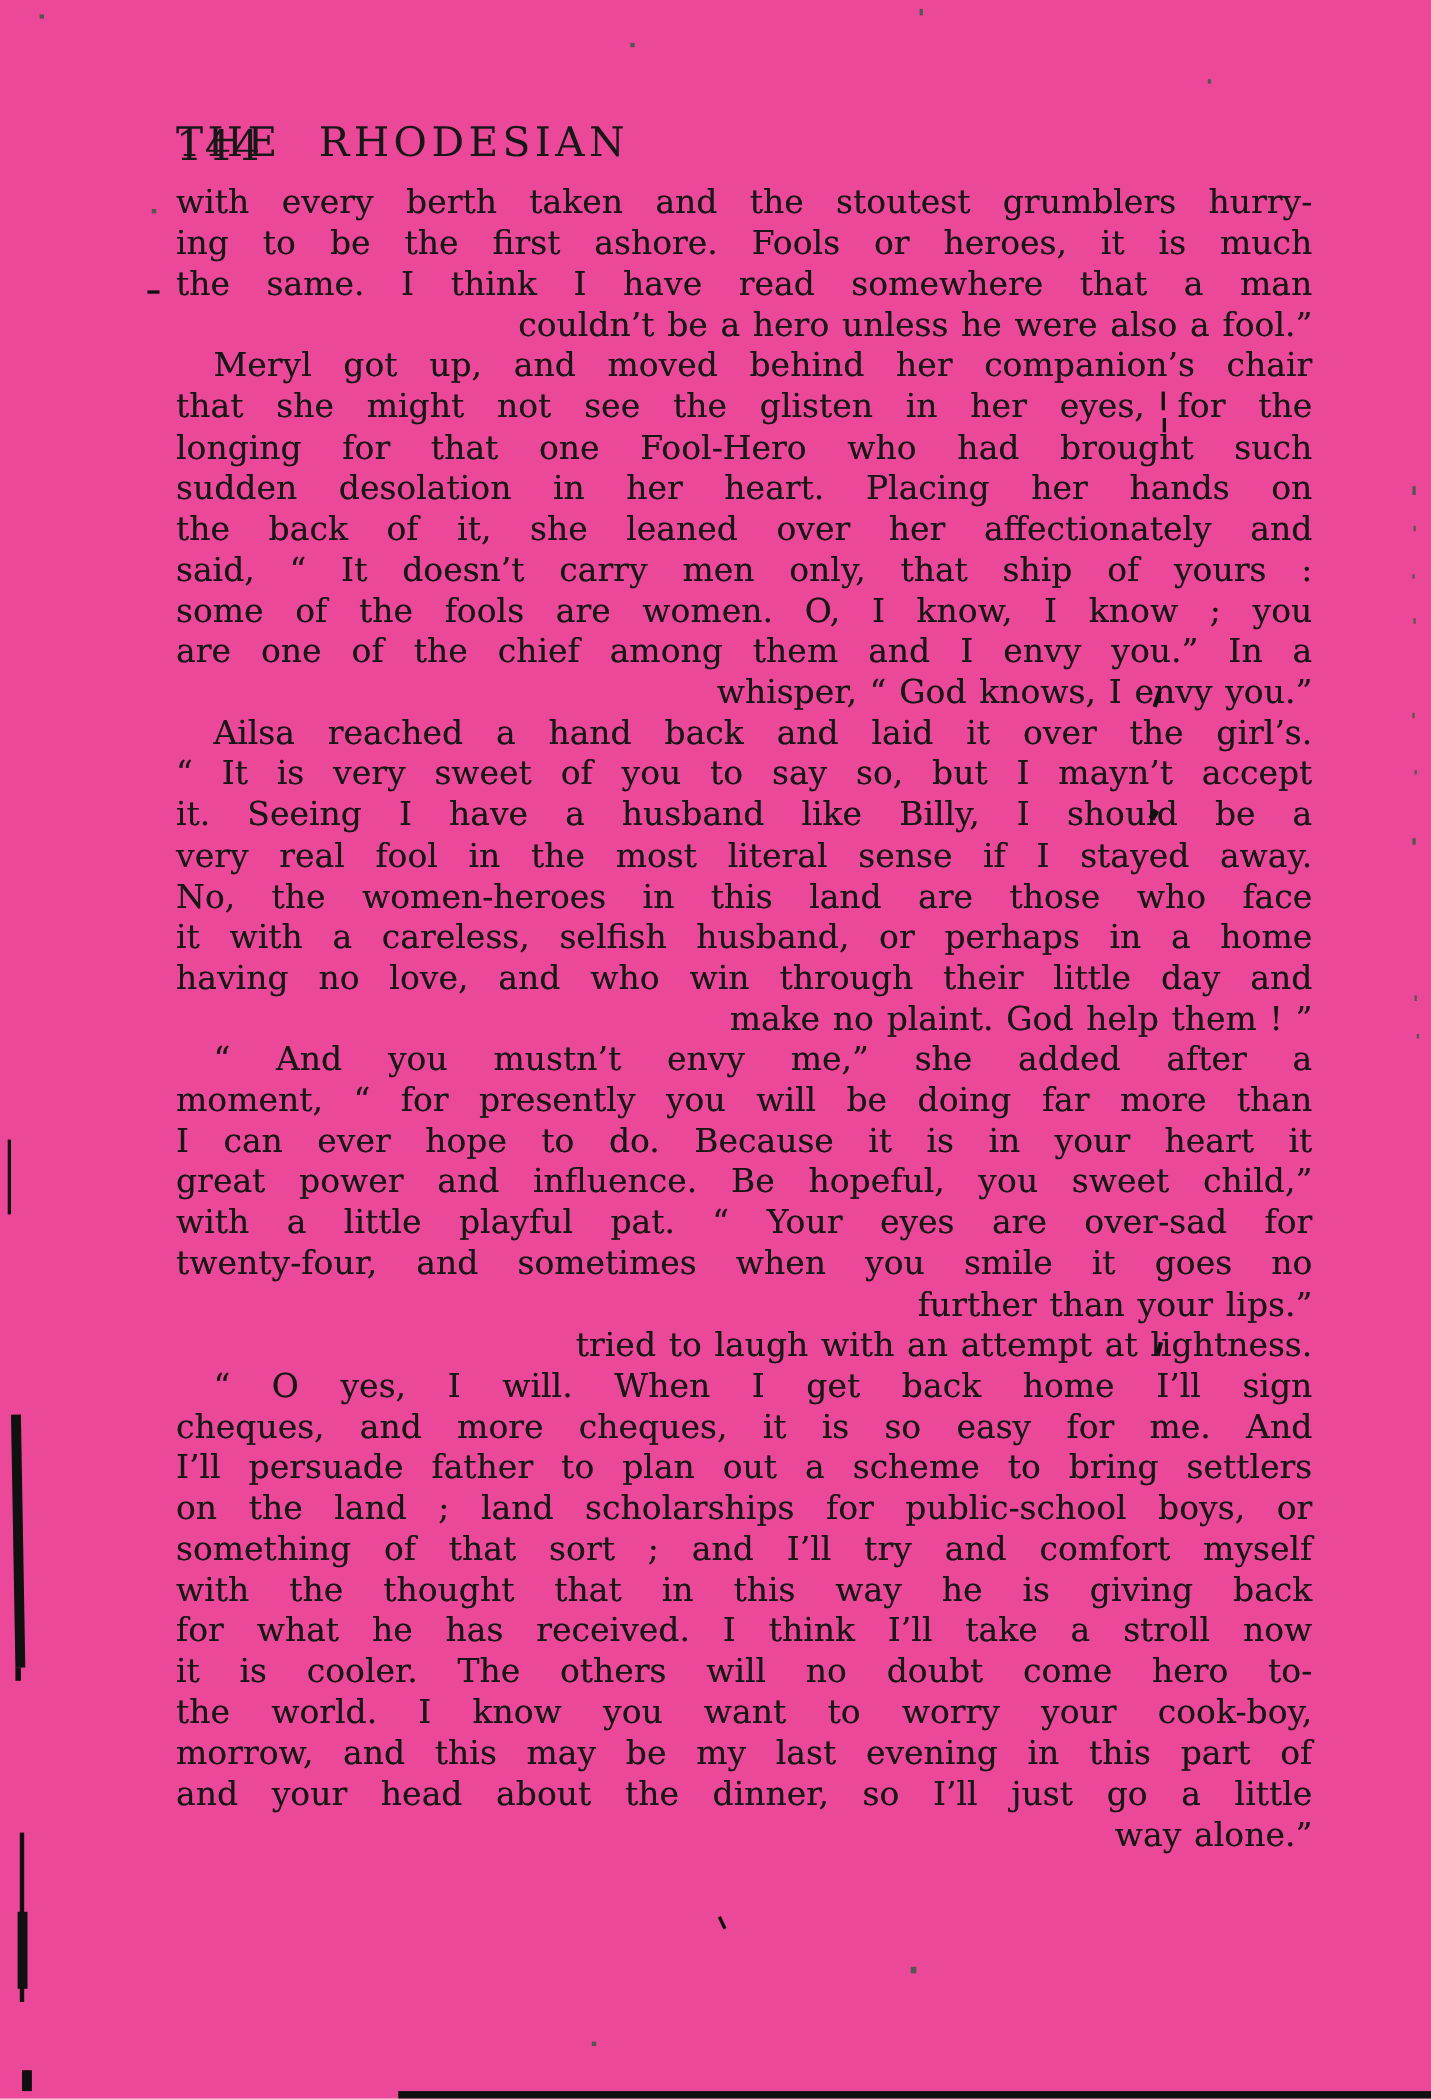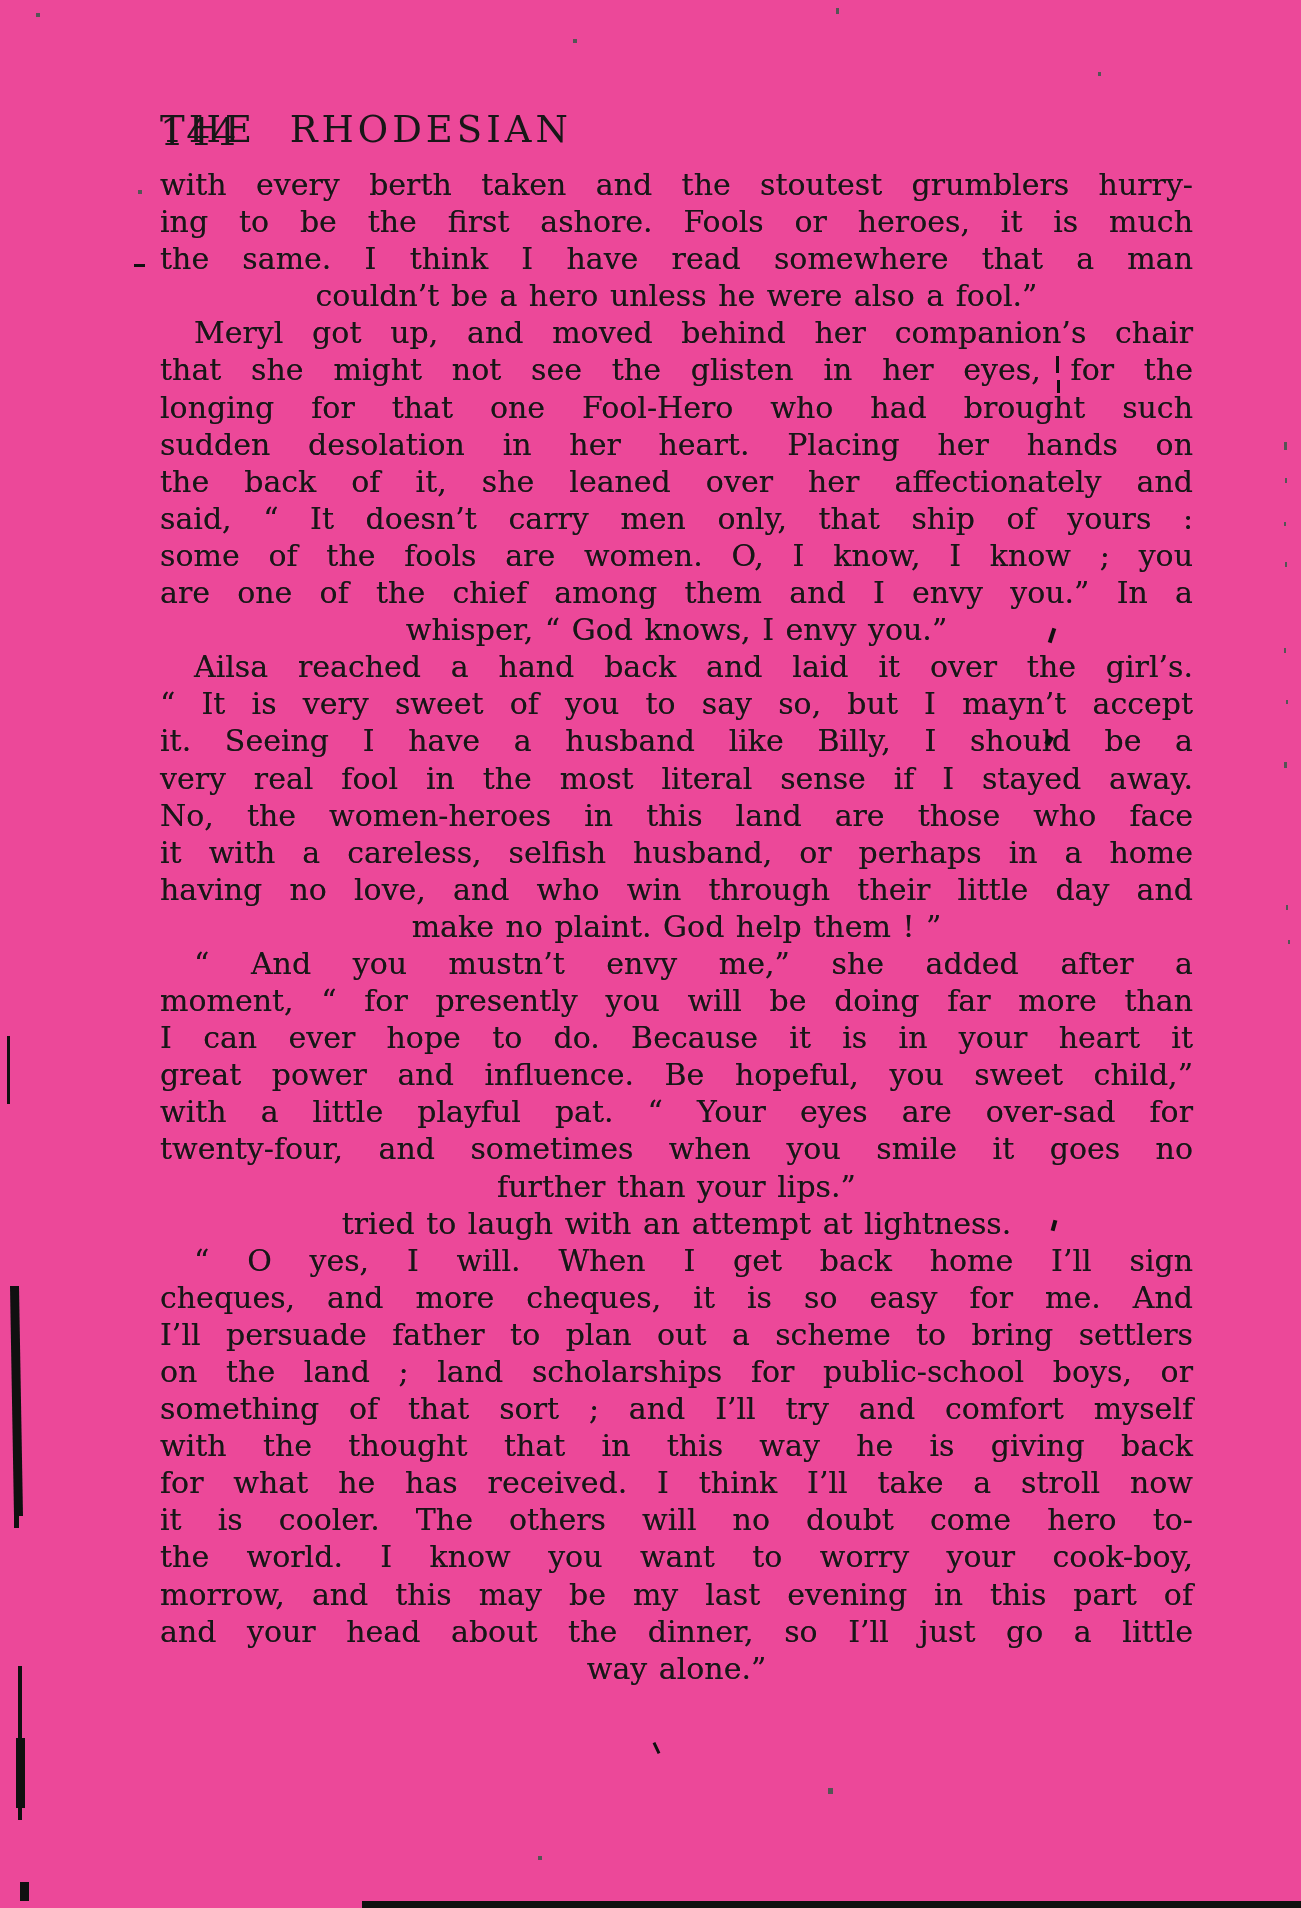--- a/index.html
+++ b/index.html
@@ -20,21 +20,21 @@
     position:absolute;left:0;top:0;width:100%;
     font-size:37px;letter-spacing:4px;word-spacing:18px;
     white-space:nowrap;
   }
   .body-text{
     position:absolute;left:160px;top:166px;width:1033px;
     font-size:30px;line-height:37.1px;
     text-shadow:0 0 0.5px rgba(20,20,20,0.55);
     word-spacing:2px;
   }
-  .line{min-height:37px;text-align:center;}
+  .line{min-height:37px;text-align:right;}
   .line.j{text-align:justify;text-align-last:justify;}
   .line.indent{text-indent:34px;}
   .artifact{position:absolute;background:#101010;}
   .artifact.faint{background:#555;}
 </style>
 </head>
 <body>
 
 <div class="page">
 

